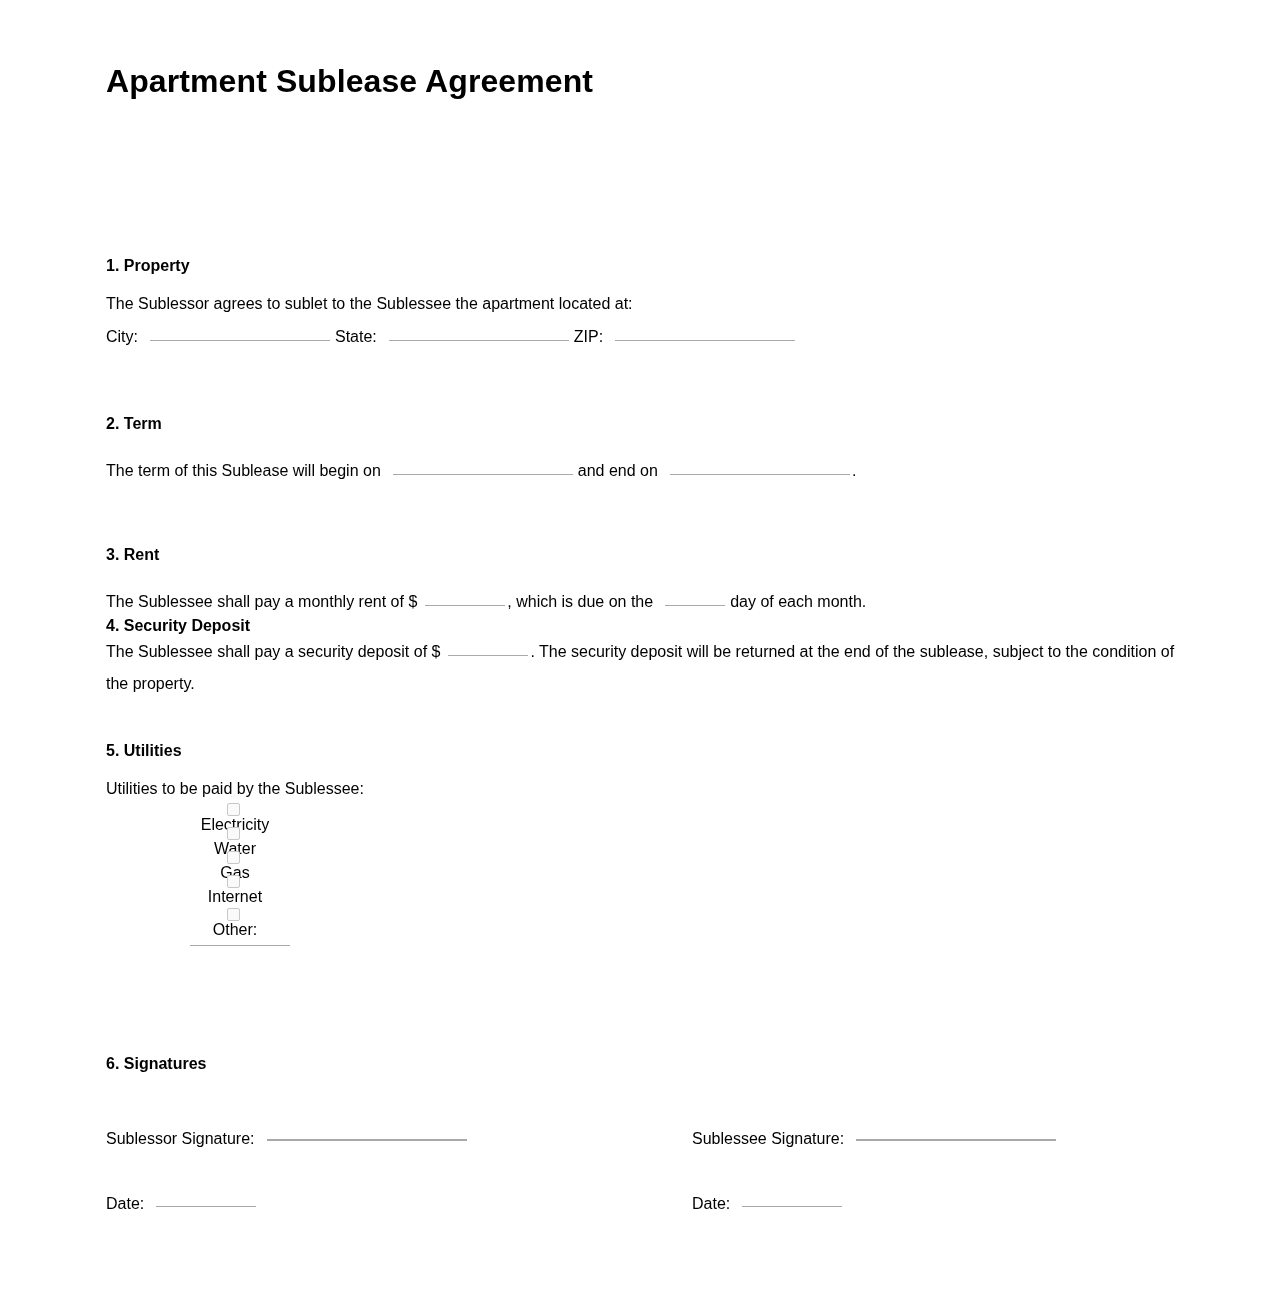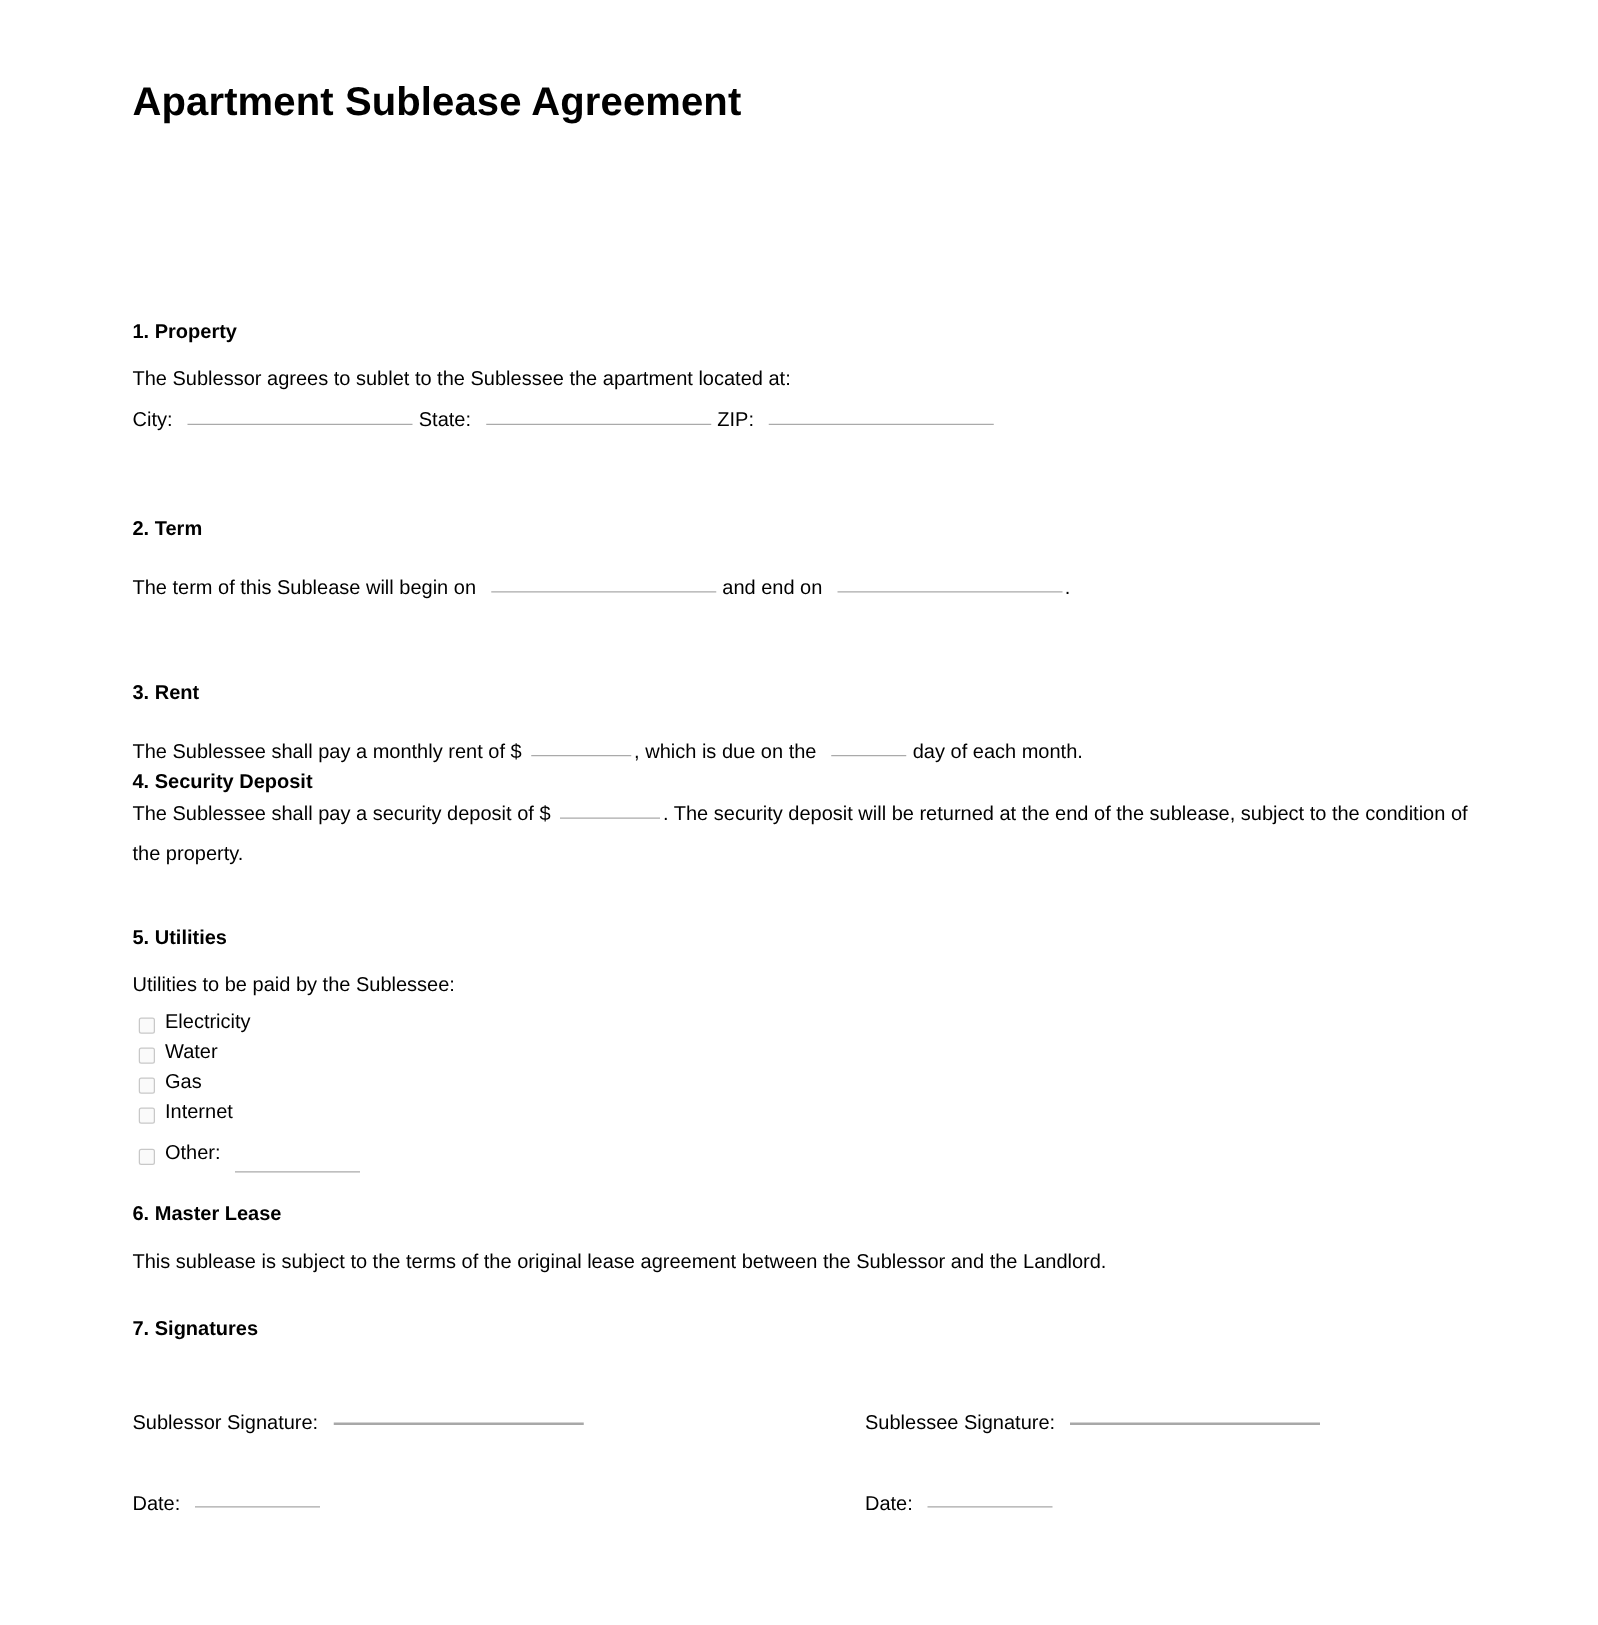--- a/index.html
+++ b/index.html
@@ -26,21 +26,21 @@
   .field.w80  { width: 80px; }
   .field.w60  { width: 60px; }
   .field.w100 { width: 100px; }
   .field.nogap-l { margin-left: 8px; }
   .field.first-line { margin-left: 8px; }
   h2 { font-size: 16px; font-weight: bold; margin: 0; line-height: 20px; }
   .sec { position: absolute; left: 106px; }
   p { margin: 0; line-height: 20px; }
   .row { line-height: 20px; }
   .checks { margin-top: 4px; }
-  .check-row { display: flex; align-items: flex-end; height: 24px; }
+  .check-row { display: flex; align-items: center; height: 24px; flex-direction: column; }
   .check-row.other { margin-top: 9px; }
   .cb {
     width: 13px; height: 13px; border: 1px solid #c8c8c8; border-radius: 2px;
     background: #fafafa; margin: 0 8px 0 5px; flex: none;
   }
   .sig-col { position: absolute; }
   .sig-line {
     display: inline-block; border-bottom: 2px solid #a8a8a8; height: 2px;
     vertical-align: baseline; position: relative; top: -3px; margin-left: 12px;
   }
@@ -105,27 +105,23 @@
         <span>Internet</span>
       </div>
       <div class="check-row other">
         <span class="cb"></span>
         <span>Other:</span>
           <span class="field w100" style="top:6px;"></span>
       </div>
     </div>
   </div>
 
-  <div class="sec" style="top:962px;">
-    <h2>6. Master Lease</h2>
-    <p style="margin-top:18px;">This sublease is subject to the terms of the original lease agreement between the Sublessor and the Landlord.</p>
-  </div>
 
   <div class="sec" style="top:1054px;">
-    <h2>7. Signatures</h2>
+    <h2>6. Signatures</h2>
   </div>
 
   <div class="sig-col" style="left:106px; top:1129px;">
     <div class="row">
       <span>Sublessor Signature:</span><span class="sig-line w200"></span>
     </div>
     <div class="row" style="margin-top:45px;">
       <span>Date:</span><span class="sig-line w100"></span>
     </div>
   </div>

